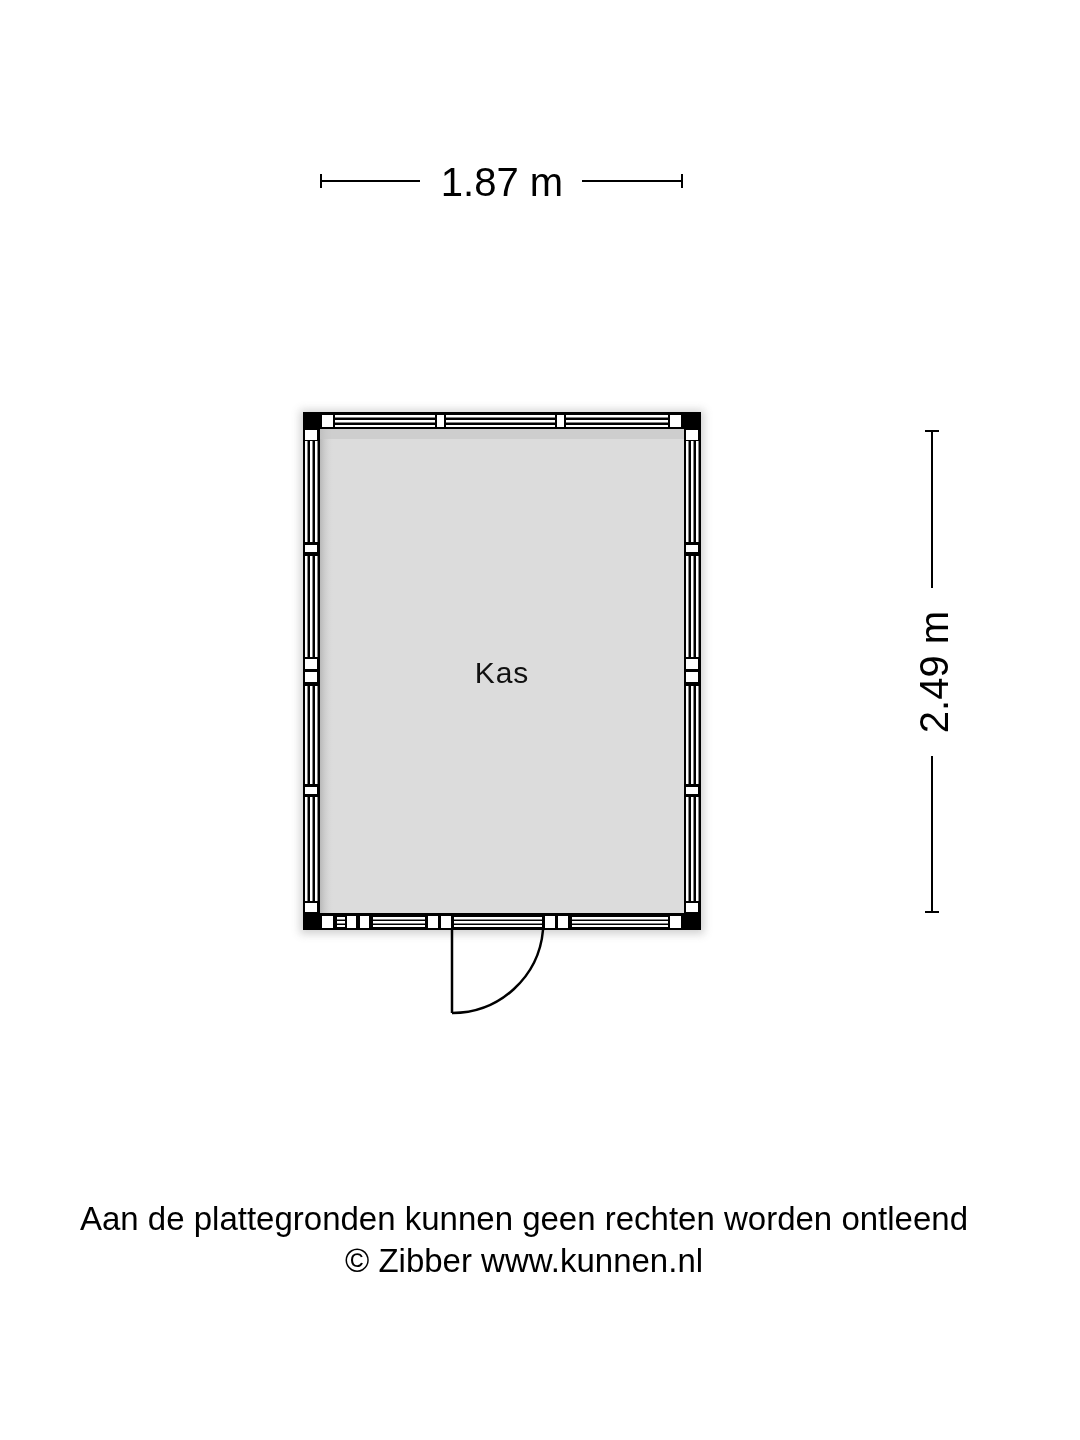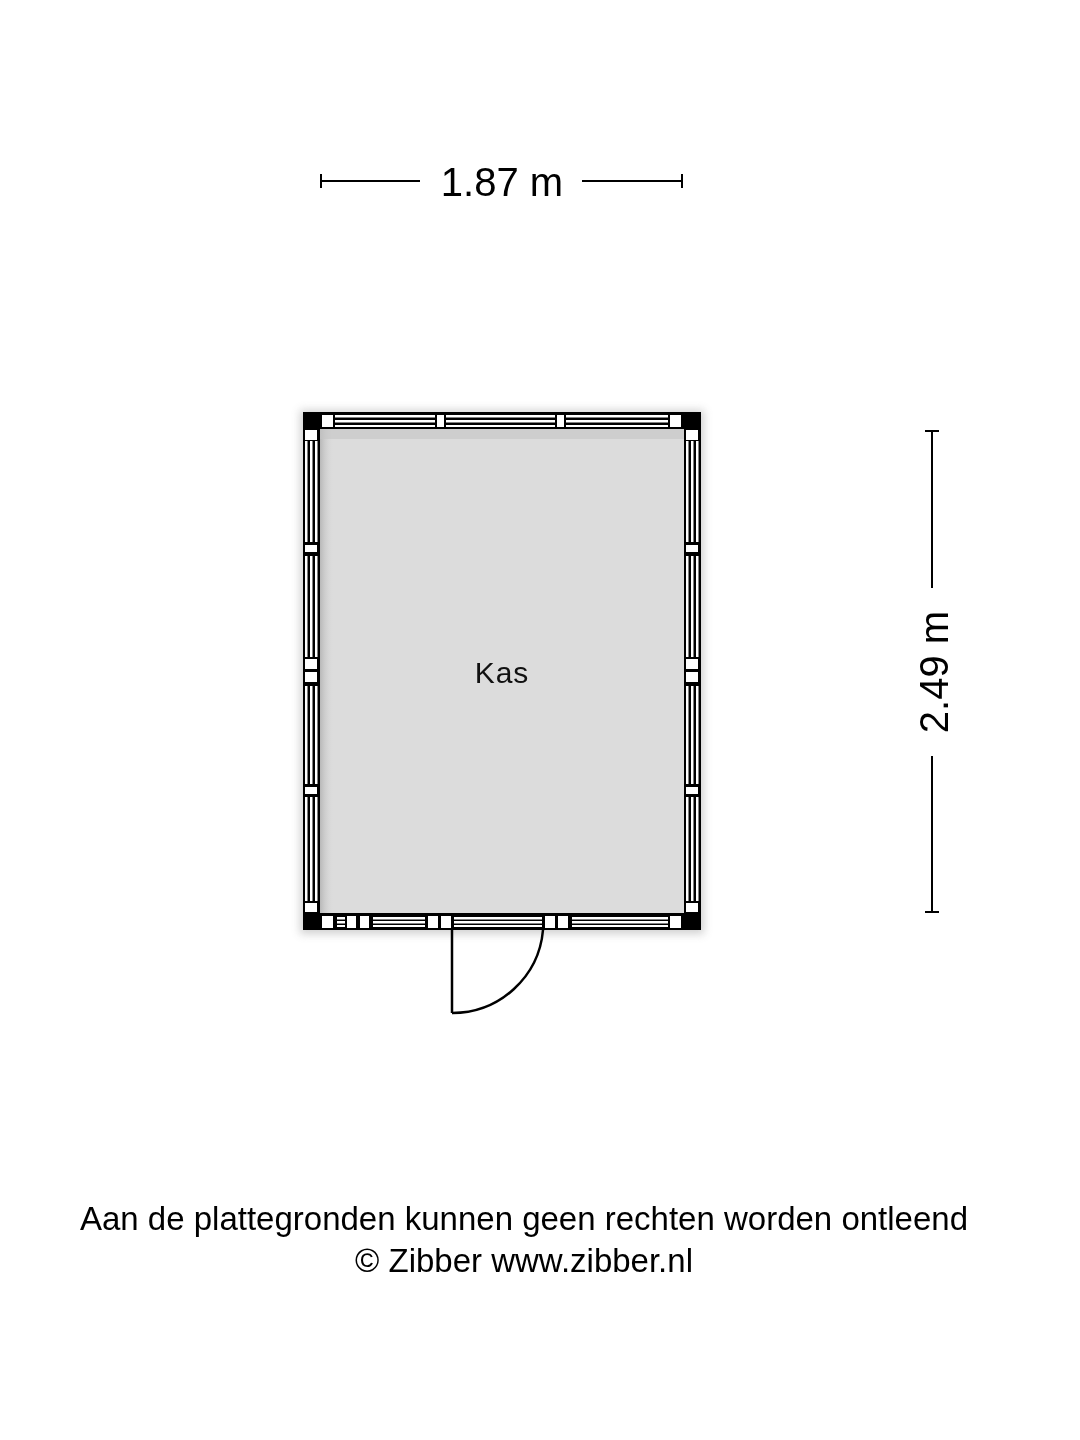--- a/index.html
+++ b/index.html
@@ -144,13 +144,13 @@
     <rect x="684" y="913" width="17" height="17" fill="#000"></rect>
   </g>
 
   <g>
     <line x1="452" y1="930" x2="452" y2="1013" stroke="#000" stroke-width="2.5"></line>
     <path d="M 452 1013 A 91 91 0 0 0 543 930" fill="none" stroke="#000" stroke-width="2.5"></path>
   </g>
 </svg>
 
 <div class="footer footer-line1">Aan de plattegronden kunnen geen rechten worden ontleend</div>
-<div class="footer footer-line2">© Zibber www.zibber.nl</div>
+<div class="footer footer-line2">© Zibber www.kunnen.nl</div>
 
 </body></html>

